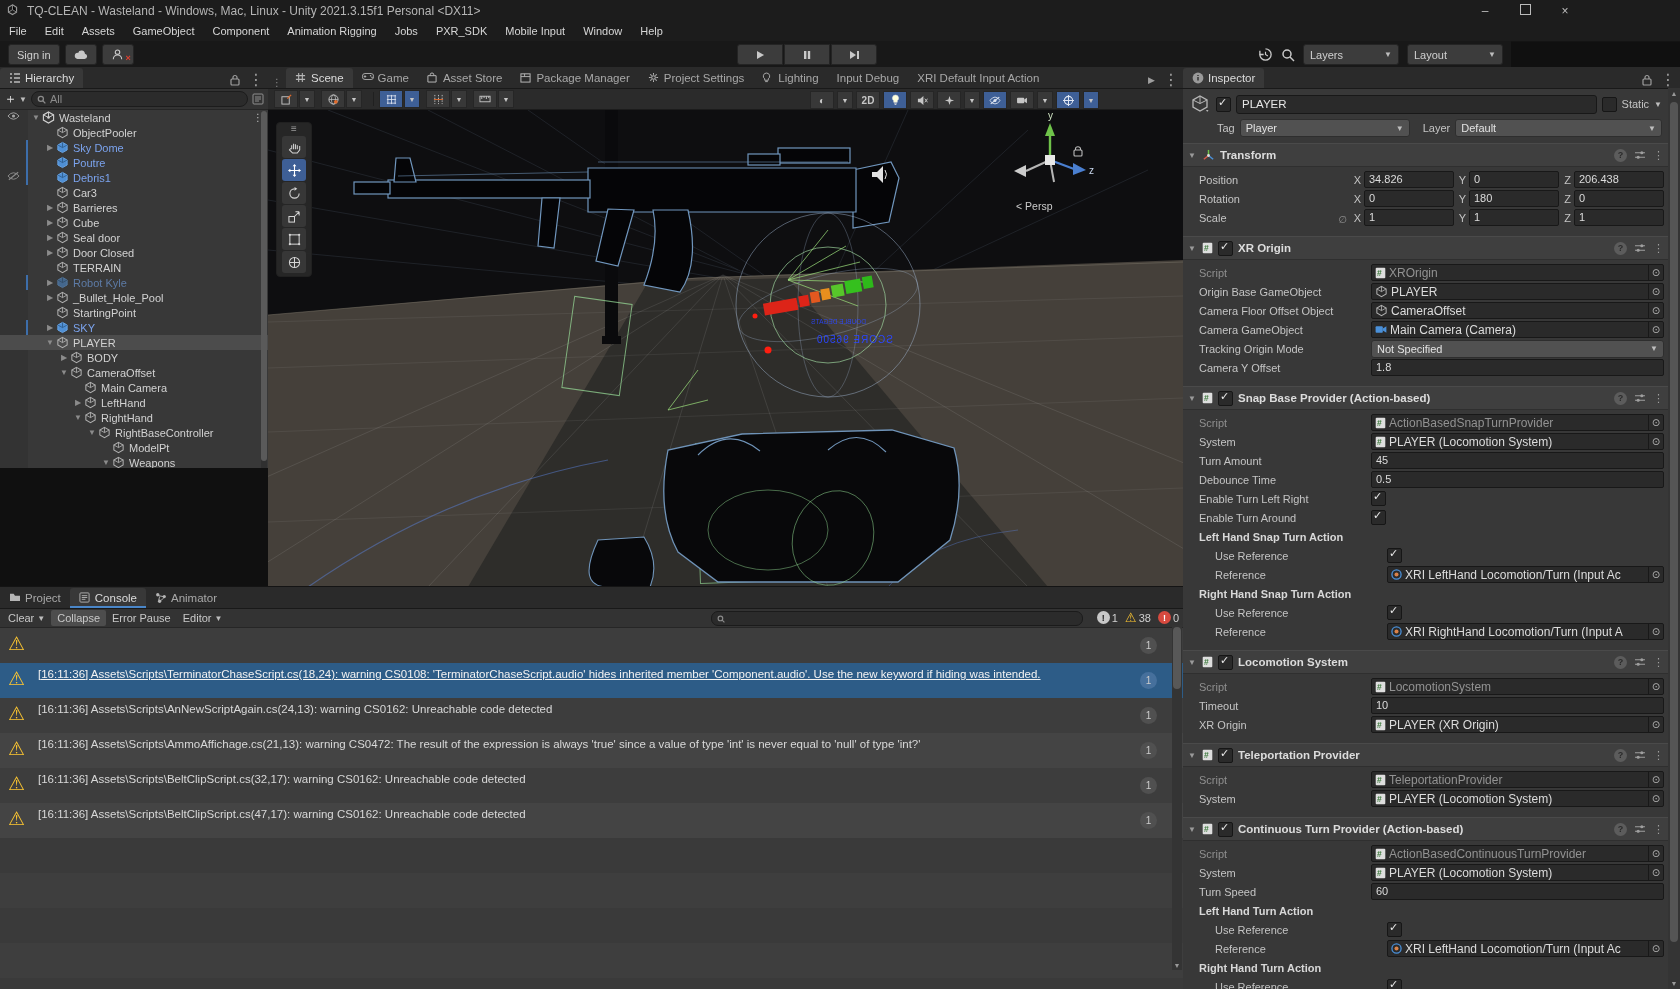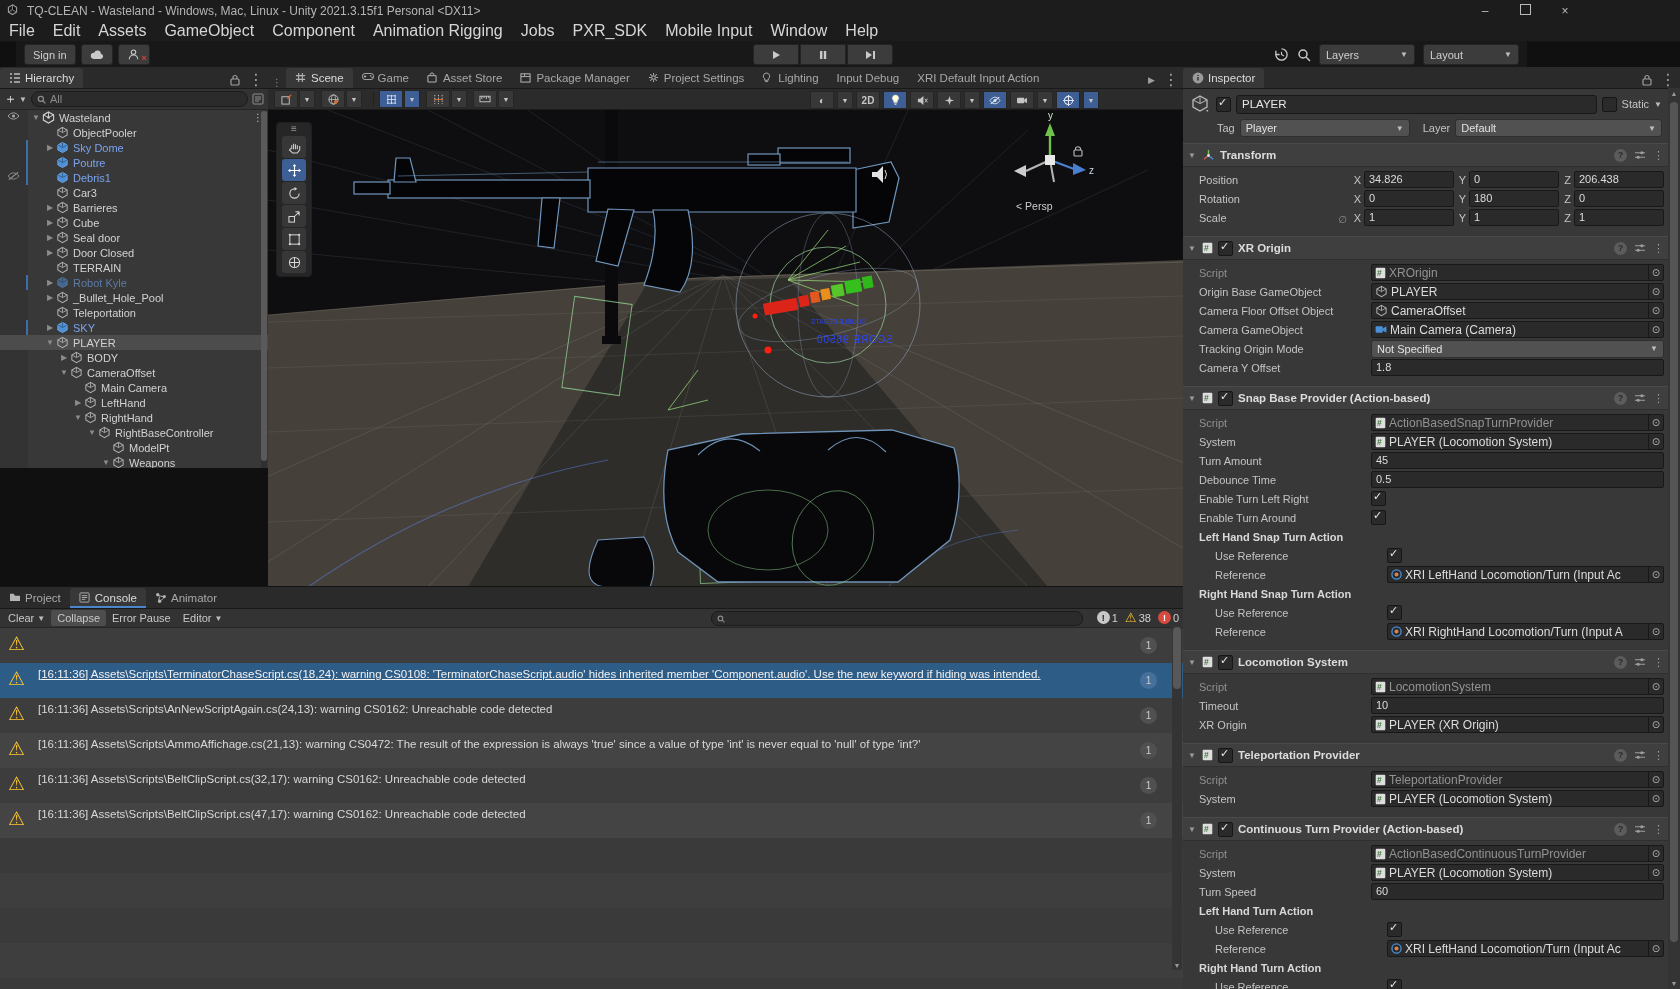--- a/index.html
+++ b/index.html
@@ -6,22 +6,22 @@
   body{width:1680px;height:989px;position:relative;overflow:hidden;
        font-family:"Liberation Sans","DejaVu Sans",sans-serif;color:#cfcfcf;
        -webkit-font-smoothing:antialiased;}
   .abs{position:absolute;}
   
   .titlebar{left:0;top:0;width:1680px;height:21px;background:#1c1c1c;display:flex;align-items:center;}
   .title-text{font-size:12px;color:#b5b5b5;margin-left:8px;white-space:nowrap;}
   .winctl{position:absolute;right:108px;top:0;height:21px;display:flex;gap:26px;align-items:center;color:#bbb;}
   .winctl span{width:14px;text-align:center;font-size:12px;cursor:default;}
   .menubar{left:0;top:21px;width:1680px;height:20px;background:#1c1c1c;display:flex;align-items:center;border-bottom:1px solid #141414;}
-  .menubar .mi{font-size:16px;color:#d6d6d6;padding:0 9px;height:100%;display:flex;align-items:center;}
-  .maintoolbar{left:16px;top:41px;width:1511px;height:26px;background:#181818;border-bottom:1px solid #0e0e0e;}
+  .menubar .mi{font-size:11px;color:#d6d6d6;padding:0 9px;height:100%;display:flex;align-items:center;}
+  .maintoolbar{left:0;top:41px;width:1511px;height:26px;background:#181818;border-bottom:1px solid #0e0e0e;}
   .tbtn{background:#3c3c3c;border:1px solid #242424;border-radius:3px;height:19px;display:inline-flex;align-items:center;justify-content:center;color:#d0d0d0;font-size:11px;padding:0 8px;}
   .iconbtn{width:30px;padding:0;}
   .playgrp{position:absolute;left:737px;top:3px;display:flex;gap:1px;}
   .playgrp .tbtn{width:28px;border-radius:0;}
   .playgrp .tbtn:first-child{border-radius:3px 0 0 3px;}
   .playgrp .tbtn:last-child{border-radius:0 3px 3px 0;}
   .toolbar-right{position:absolute;right:8px;top:3px;display:flex;gap:8px;align-items:center;}
   .ddbtn{background:#3c3c3c;border:1px solid #242424;border-radius:3px;height:19px;width:82px;display:flex;align-items:center;font-size:11px;color:#d0d0d0;padding:0 6px;justify-content:space-between;}
   .caret{font-size:8px;color:#bdbdbd;}
   
@@ -415,21 +415,21 @@
       </div>
       <div class="h-row">
         <span style="width: 44px; flex: 0 0 auto;"></span>
         <span class="arrow"></span>
         <span class="oicon">
           <svg width="13" height="13" viewBox="0 0 14 14">
             <path d="M7 1.5l5 2.8v5.4l-5 2.8-5-2.8V4.3z" fill="none" stroke="#b0b0b0" stroke-width="1.1"></path>
             <path d="M7 1.5v5.6M7 7.1L2 4.3M7 7.1l5-2.8" stroke="#b0b0b0" stroke-width="0.9"></path>
           </svg>
         </span>
-        <span>Teleportation</span>
+        <span>StartingPoint</span>
       </div>
       <div class="h-row pf">
         <span class="bar"></span>
         <span style="width: 44px; flex: 0 0 auto;"></span>
         <span class="arrow">▶</span>
         <span class="oicon">
           <svg width="13" height="13" viewBox="0 0 14 14">
             <path d="M7 1.5l5 2.8v5.4l-5 2.8-5-2.8V4.3z" fill="#4f8fd4" stroke="#6aa6e8" stroke-width="1"></path>
             <path d="M7 1.5v5.6M7 7.1L2 4.3M7 7.1l5-2.8" stroke="#2d5c8a" stroke-width="0.9"></path>
           </svg>

